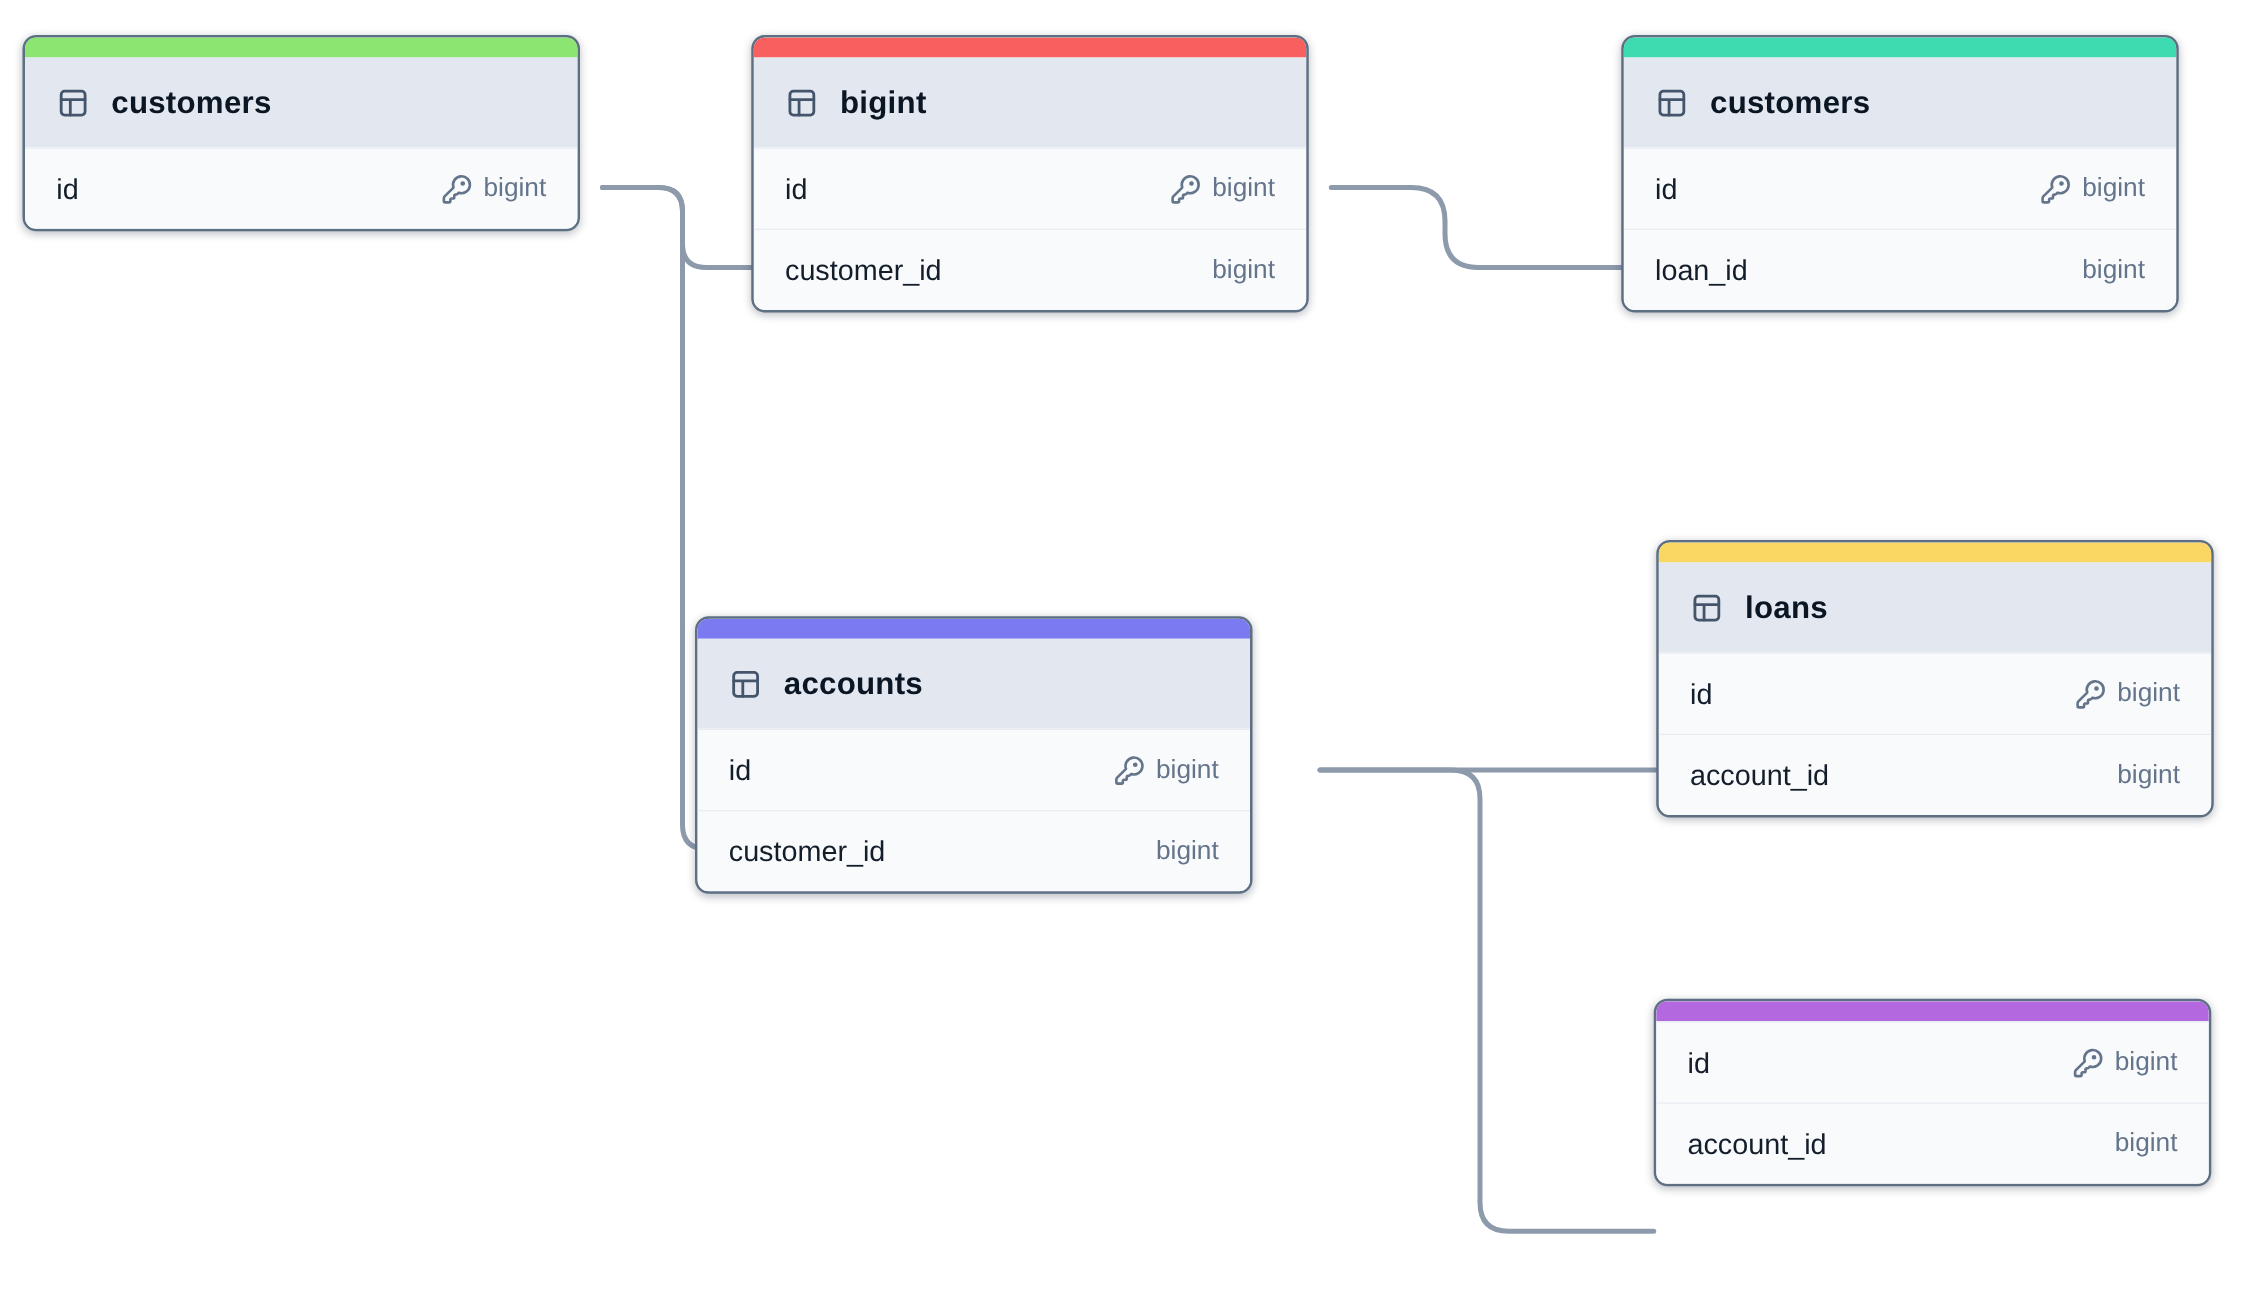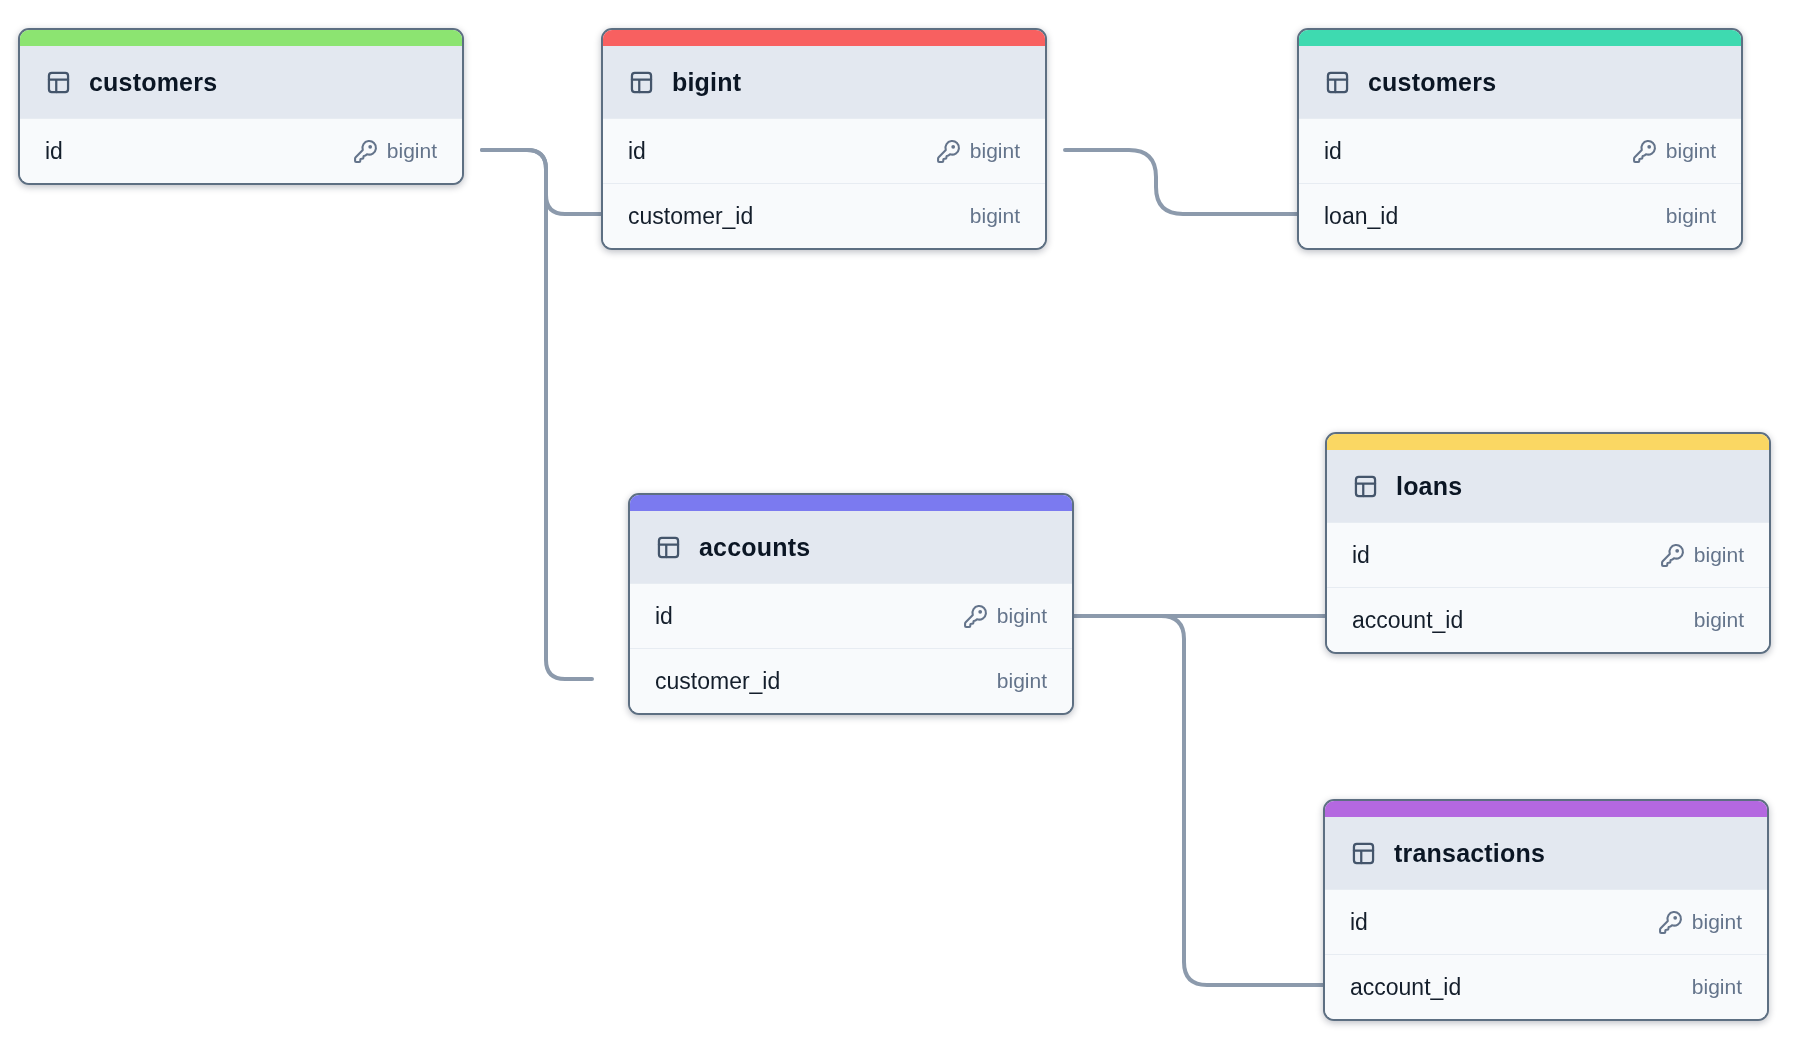--- a/index.html
+++ b/index.html
@@ -149,21 +149,21 @@
       </span>
     </div>
     <div class="row">
       <span class="fname">loan_id</span>
       <span class="rside">
         <span class="ftype">bigint</span>
       </span>
     </div>
   </div>
 
-  <div class="table" style="left:628px;top:493px">
+  <div class="table" style="left:556px;top:493px">
     <div class="bar" style="background: rgb(123, 122, 240);"></div>
     <div class="thead">
       <span class="ticon">
         <svg viewBox="0 0 24 24" fill="none" stroke="currentColor" stroke-width="2" stroke-linecap="round" stroke-linejoin="round">
             <rect x="3.5" y="3.5" width="17" height="17" rx="2.5"></rect>
             <path d="M3.5 9.5h17M10 9.5v11"></path>
           </svg>
       </span>
       <span class="tname">accounts</span>
     </div>
@@ -213,29 +213,20 @@
     <div class="row">
       <span class="fname">account_id</span>
       <span class="rside">
         <span class="ftype">bigint</span>
       </span>
     </div>
   </div>
 
   <div class="table" style="left:1323px;top:799px">
     <div class="bar" style="background: rgb(180, 104, 224);"></div>
-    <div class="thead">
-      <span class="ticon">
-        <svg viewBox="0 0 24 24" fill="none" stroke="currentColor" stroke-width="2" stroke-linecap="round" stroke-linejoin="round">
-            <rect x="3.5" y="3.5" width="17" height="17" rx="2.5"></rect>
-            <path d="M3.5 9.5h17M10 9.5v11"></path>
-          </svg>
-      </span>
-      <span class="tname">transactions</span>
-    </div>
     <div class="row">
       <span class="fname">id</span>
       <span class="rside">
         <span class="key-icon">
           <svg viewBox="0 0 24 24" fill="none" stroke="currentColor" stroke-width="2" stroke-linecap="round" stroke-linejoin="round">
               <path d="M2.586 17.414A2 2 0 0 0 2 18.828V21a1 1 0 0 0 1 1h3a1 1 0 0 0 1-1v-1a1 1 0 0 1 1-1h1a1 1 0 0 0 1-1v-1a1 1 0 0 1 1-1h.172a2 2 0 0 0 1.414-.586l.814-.814a6.5 6.5 0 1 0-4-4z"></path>
               <circle cx="16.5" cy="7.5" r=".8" fill="currentColor"></circle>
             </svg>
         </span>
         <span class="ftype">bigint</span>

